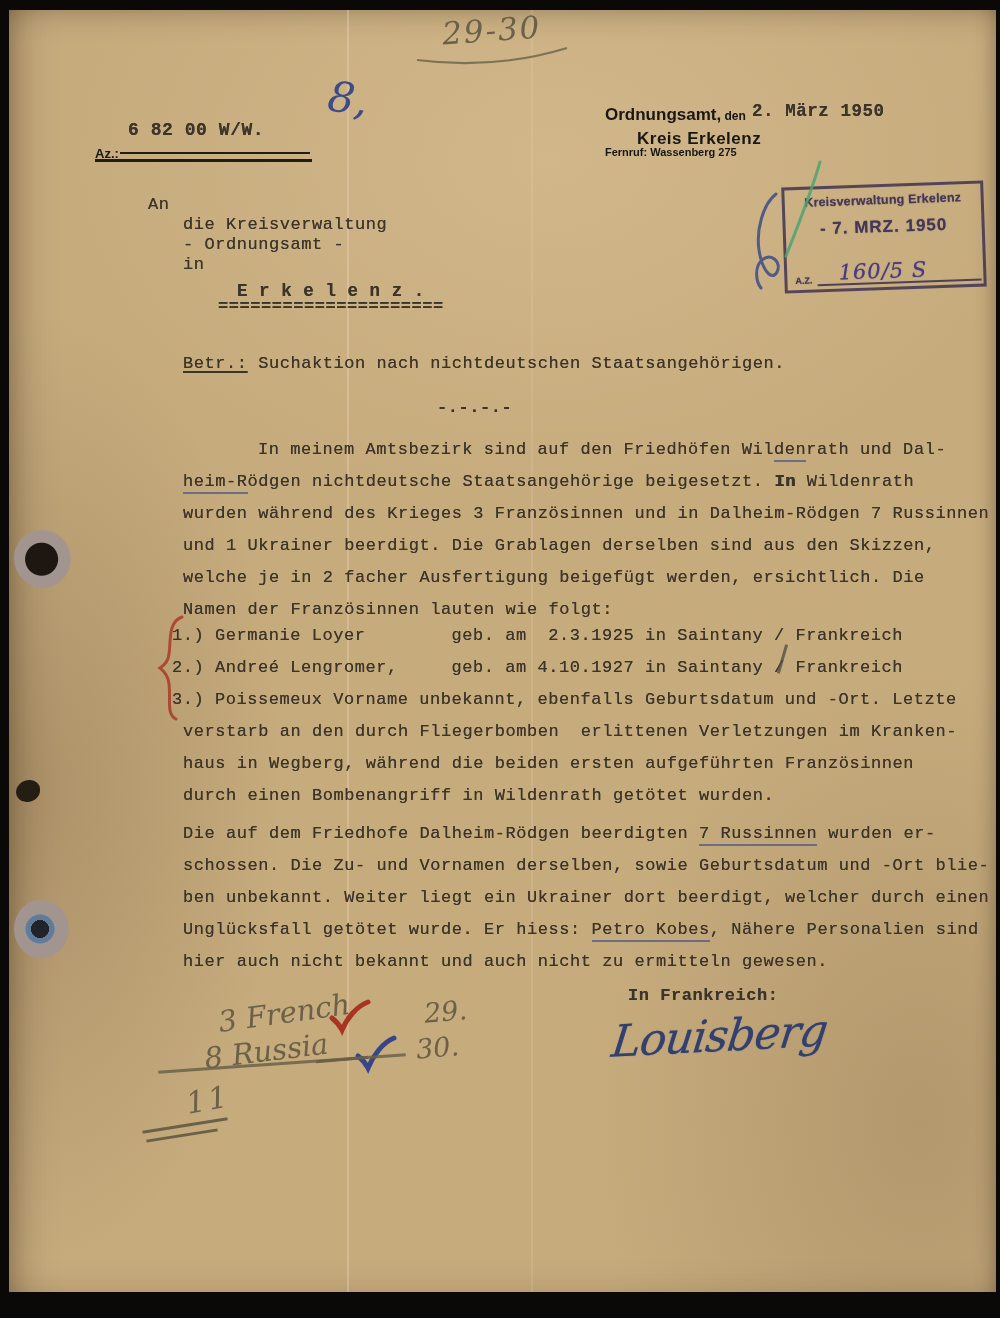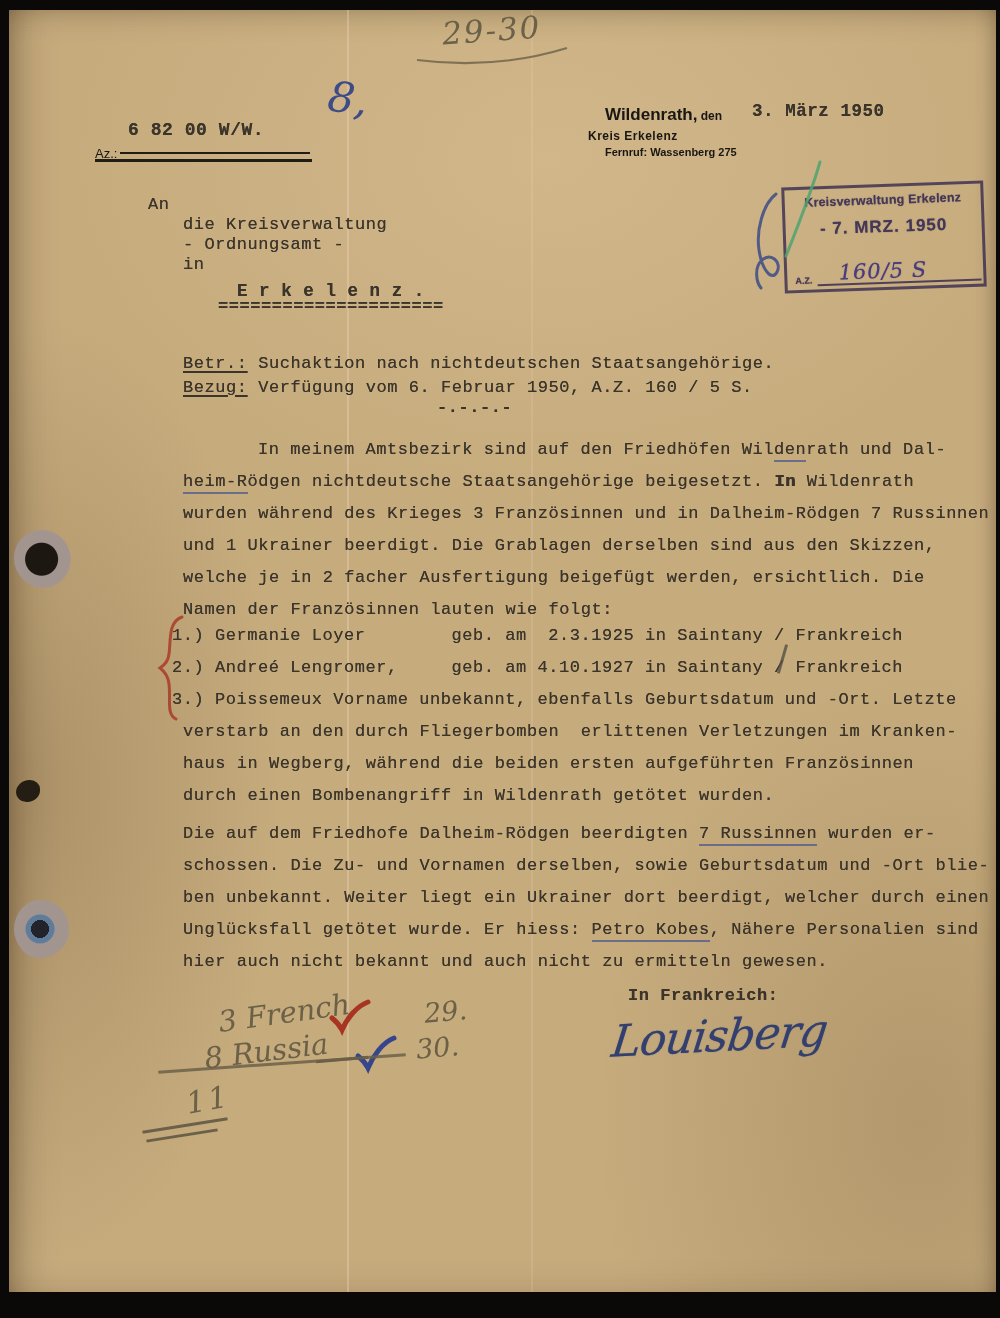--- a/index.html
+++ b/index.html
@@ -74,30 +74,30 @@
 
   <div class="abs hw pencil" data-name="top-number-annotation" style="left:442px;top:12px;font-size:31px;transform:rotate(-4deg);letter-spacing:2px;">29-30</div>
   <svg class="abs" data-name="top-number-underline" style="left:415px;top:44px;" width="160" height="24">
     <path d="M2 16 Q 80 26 152 4" stroke="#6b6048" stroke-width="2" fill="none" opacity="0.8"></path>
   </svg>
 
 
   <div class="abs hw blueink" data-name="blue-number-annotation" style="left:328px;top:74px;font-size:42px;transform:rotate(8deg);">8,</div>
 
   <div class="abs tw" data-name="ref-number" style="left:128px;top:120px;font-size:18px;font-weight:bold;">6 82 00 W/W.</div>
-  <div class="abs printed" data-name="az-label" style="left:95px;top:146px;font-size:13px;font-weight:normal;">Az.:</div>
+  <div class="abs printed" data-name="az-label" style="left:95px;top:146px;font-size:13px;font-weight:bold;">Az.:</div>
   <div class="rule" data-name="az-underline-thin" style="left:120px;top:152px;width:190px;height:2px;"></div>
   <div class="rule" data-name="az-underline-thick" style="left:95px;top:159px;width:217px;height:3px;"></div>
 
   <div class="abs printed" data-name="place-line" style="left:605px;top:105px;font-size:17px;font-weight:bold;">
-    <span data-name="place-name">Wildenrath,</span><span data-name="place-den" style="font-size:12px;"> den</span>
+    <span data-name="place-name">Ordnungsamt,</span><span data-name="place-den" style="font-size:12px;"> den</span>
   </div>
-  <div class="abs printed" data-name="district-line" style="left:588px;top:129px;font-size:12px;font-weight:bold;letter-spacing:0.5px;">Kreis Erkelenz</div>
+  <div class="abs printed" data-name="district-line" style="left:637px;top:129px;font-size:17px;font-weight:bold;letter-spacing:0.5px;">Kreis Erkelenz</div>
   <div class="abs printed" data-name="phone-line" style="left:605px;top:146px;font-size:11px;font-weight:bold;">Fernruf: Wassenberg 275</div>
-  <div class="abs tw" data-name="typed-date" style="left:752px;top:101px;font-size:17.5px;font-weight:bold;">3. März 1950</div>
+  <div class="abs tw" data-name="typed-date" style="left:752px;top:101px;font-size:17.5px;font-weight:bold;">2. März 1950</div>
 
   <div class="stamp" data-name="receipt-stamp">
     <div class="l1" data-name="stamp-office-name">Kreisverwaltung Erkelenz</div>
     <div class="l2" data-name="stamp-date">- 7. MRZ. 1950</div>
     <div class="azrow">
       <span class="azlbl" data-name="stamp-az-label">A.Z.</span>
       <span class="azval" data-name="stamp-az-value">160/5 S</span>
     </div>
     <div class="azline" data-name="stamp-az-underline"></div>
   </div>
@@ -110,21 +110,21 @@
     <path d="M 40 2 C 32 30 18 66 6 96" stroke="#4fa370" stroke-width="3" fill="none" opacity="0.85" stroke-linecap="round"></path>
   </svg>
 
   <div class="abs tw" data-name="recipient-an" style="left:148px;top:195px;font-size:17px;">An</div>
   <div class="abs tw" data-name="recipient-office" style="left:183px;top:215px;font-size:17px;">die Kreisverwaltung</div>
   <div class="abs tw" data-name="recipient-department" style="left:183px;top:235px;font-size:17px;">- Ordnungsamt -</div>
   <div class="abs tw" data-name="recipient-in" style="left:183px;top:255px;font-size:17px;">in</div>
   <div class="abs tw" data-name="recipient-city" style="left:237px;top:281px;font-size:17.5px;font-weight:bold;">E r k e l e n z .</div>
   <div class="abs tw" data-name="recipient-city-underline" style="left:218px;top:297px;font-size:17px;font-weight:bold;">=====================</div>
 
-  <div class="abs tw para" data-name="subject-block" style="left:183px;top:352px;font-size:17px;"><div class="tl"><span class="dseg">Betr.:</span><span> Suchaktion nach nichtdeutschen Staatsangehörige.</span></div><div class="tl"><span class="dseg">Bezug:</span><span> Verfügung vom 6. Februar 1950, A.Z. 160 / 5 S.</span></div></div>
+  <div class="abs tw para" data-name="subject-block" style="left:183px;top:352px;font-size:17px;"><div class="tl"><span class="dseg">Betr.:</span><span> Suchaktion nach nichtdeutschen Staatsangehörigen.</span></div></div>
   <style>[data-name="subject-block"] .tl{line-height:24px;height:24px;}</style>
   <div class="abs tw" data-name="subject-divider" style="left:437px;top:398px;font-size:17px;font-weight:bold;">-.-.-.-</div>
 
   <div class="abs tw para" data-name="body-paragraph-1" style="left:183px;top:434px;font-size:17px;"><div class="tl"><span style="margin-left: 75px;">In meinem Amtsbezirk sind auf den Friedhöfen Wil</span><span class="useg">den</span><span>rath und Dal-</span></div><div class="tl"><span class="useg">heim-R</span><span>ödgen nichtdeutsche Staatsangehörige beigesetzt. </span><span class="bseg">In</span><span> Wildenrath</span></div><div class="tl"><span>wurden während des Krieges 3 Französinnen und in Dalheim-Rödgen 7 Russinnen</span></div><div class="tl"><span>und 1 Ukrainer beerdigt. Die Grablagen derselben sind aus den Skizzen,</span></div><div class="tl"><span>welche je in 2 facher Ausfertigung beigefügt werden, ersichtlich. Die</span></div><div class="tl"><span>Namen der Französinnen lauten wie folgt:</span></div></div>
 
   <div class="abs tw para" data-name="french-names-list" style="left:172px;top:620px;font-size:17px;"><div class="tl"><span>1.) Germanie Loyer        geb. am  2.3.1925 in Saintany / Frankreich</span></div><div class="tl"><span>2.) Andreé Lengromer,     geb. am 4.10.1927 in Saintany / Frankreich</span></div><div class="tl"><span>3.) Poissemeux Vorname unbekannt, ebenfalls Geburtsdatum und -Ort. Letzte</span></div></div>
 
   <svg class="abs" data-name="red-brace-mark" style="left:156px;top:614px;" width="30" height="108">
     <path d="M 26 3 C 12 8 15 26 13 40 C 12 49 7 52 4 54 C 8 57 12 61 13 70 C 15 85 10 100 20 105" stroke="#a83522" stroke-width="3" fill="none" opacity="0.8" stroke-linecap="round"></path>
   </svg>

